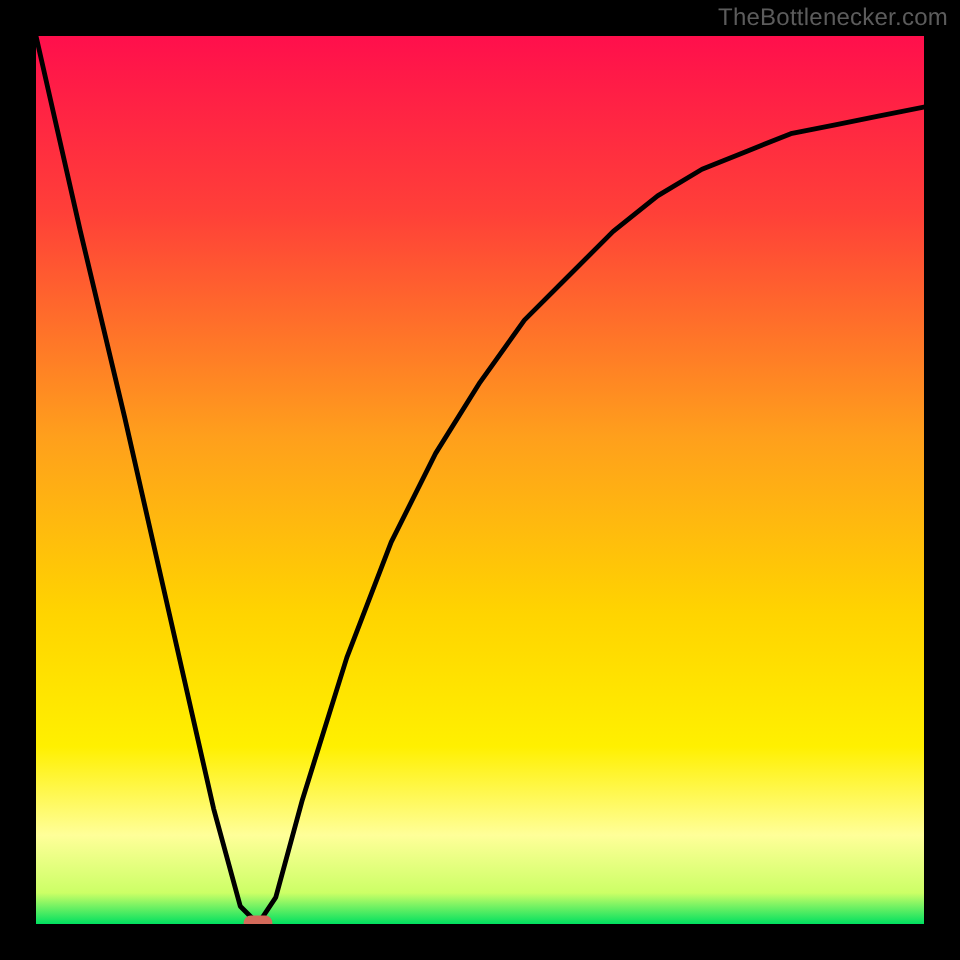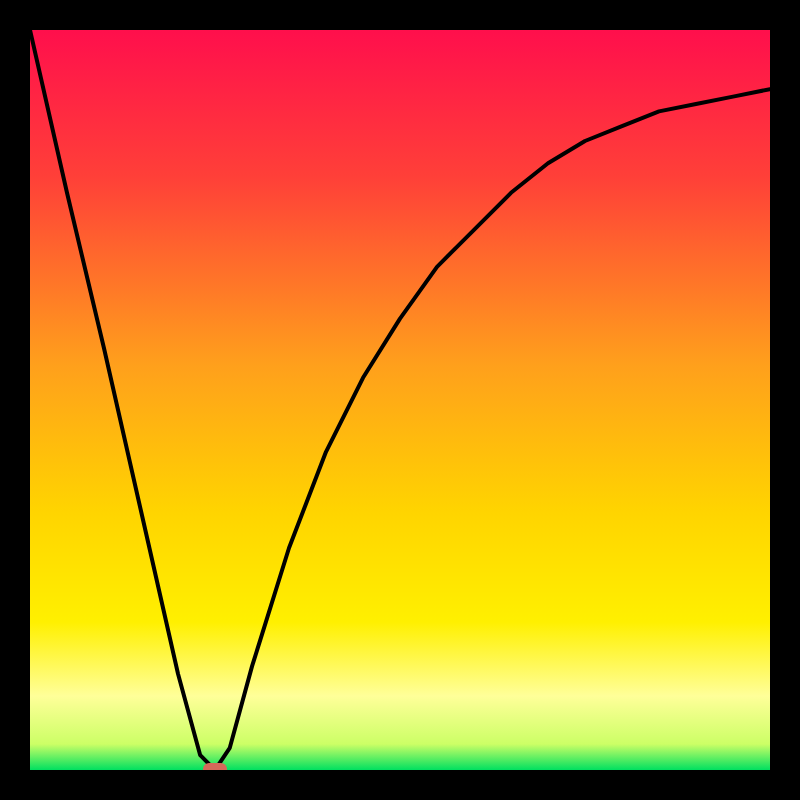--- a/index.html
+++ b/index.html
@@ -55,13 +55,14 @@
             <stop offset="90%" stop-color="#ffff99"></stop>
             <stop offset="96.5%" stop-color="#ccff66"></stop>
             <stop offset="100%" stop-color="#00e060"></stop>
           </linearGradient>
         </defs>
         <rect x="0" y="0" width="740" height="740" fill="url(#bg-grad)"></rect>
         <path d="M0.0 0.0 L37.0 162.8 L74.0 318.2 L111.0 481.0 L148.0 643.8 L170.2 725.2 L185.0 740.0 L199.8 717.8 L222.0 636.4 L259.0 518.0 L296.0 421.8 L333.0 347.8 L370.0 288.6 L407.0 236.8 L444.0 199.8 L481.0 162.8 L518.0 133.2 L555.0 111.0 L592.0 96.2 L629.0 81.4 L666.0 74.0 L703.0 66.6 L740.0 59.2" fill="none" stroke="#000000" stroke-width="4" stroke-linejoin="round" stroke-linecap="round"></path>
         <rect x="173.0" y="733.0" width="24" height="12" rx="6" ry="6" fill="#d46a5a"></rect>
       </svg>
   </div>
+  <div class="watermark">TheBottlenecker.com</div>
 </div>
 
 </body></html>

